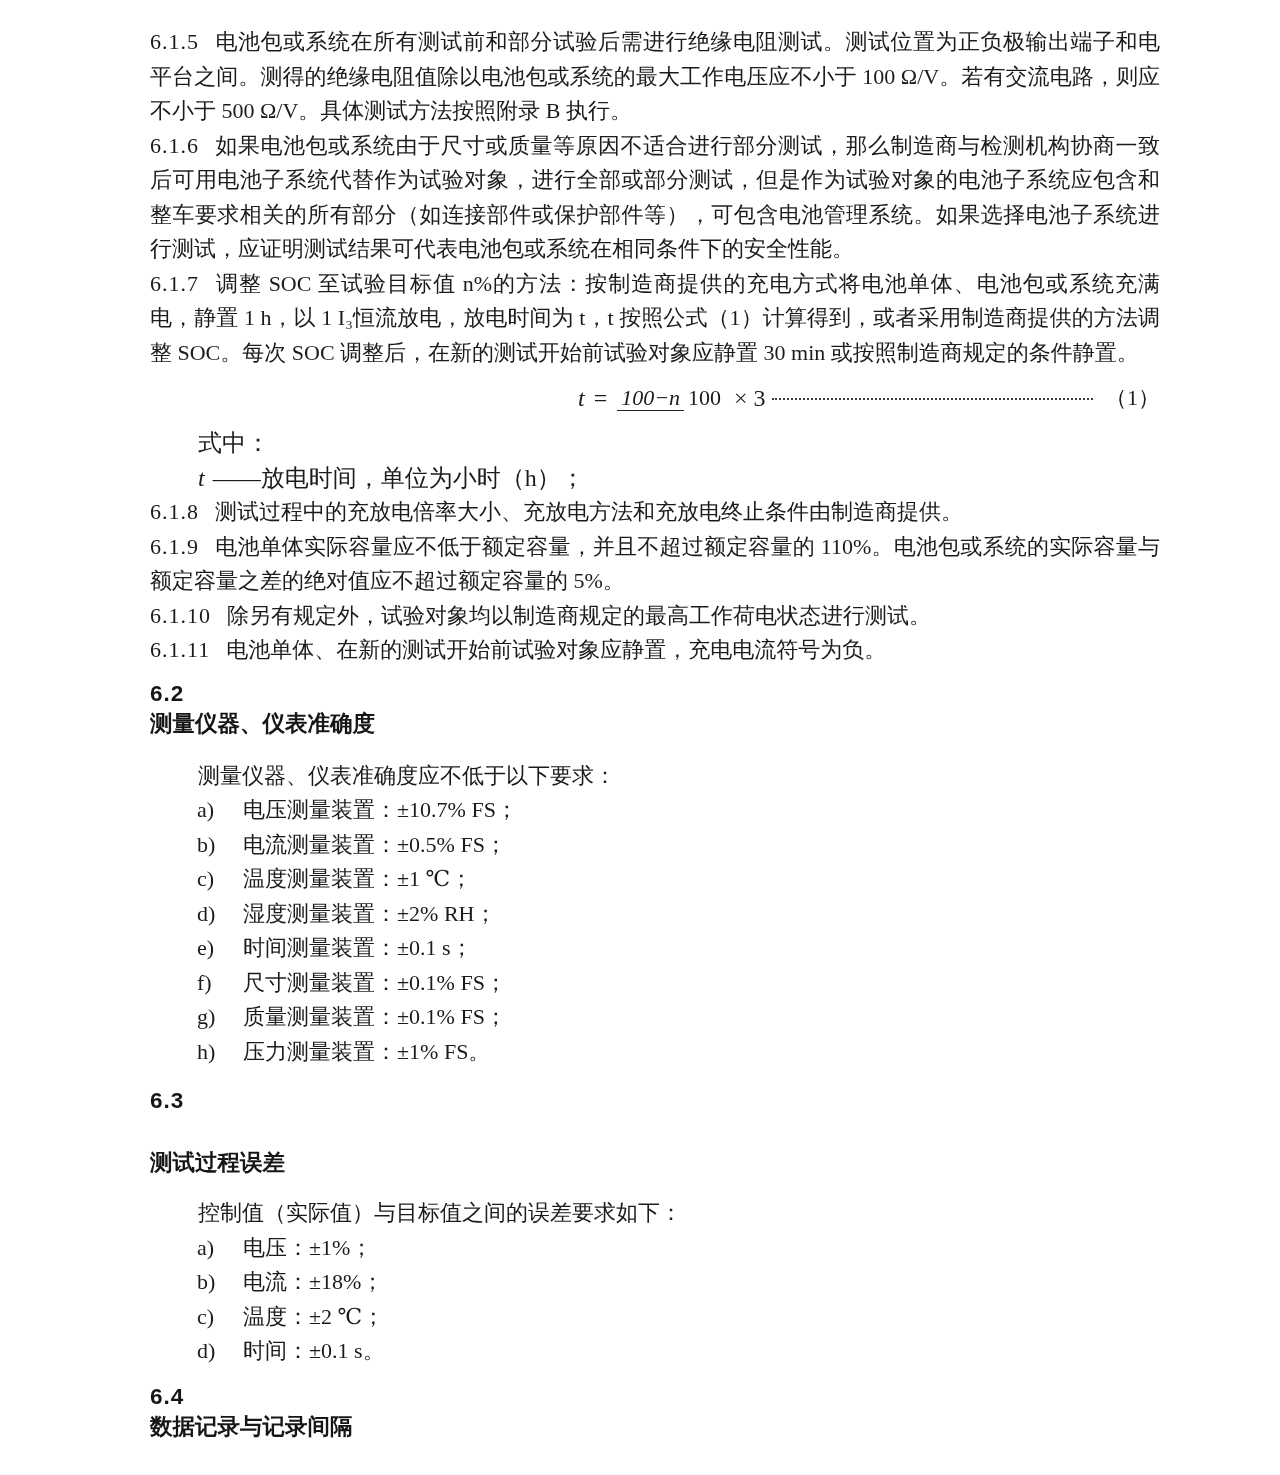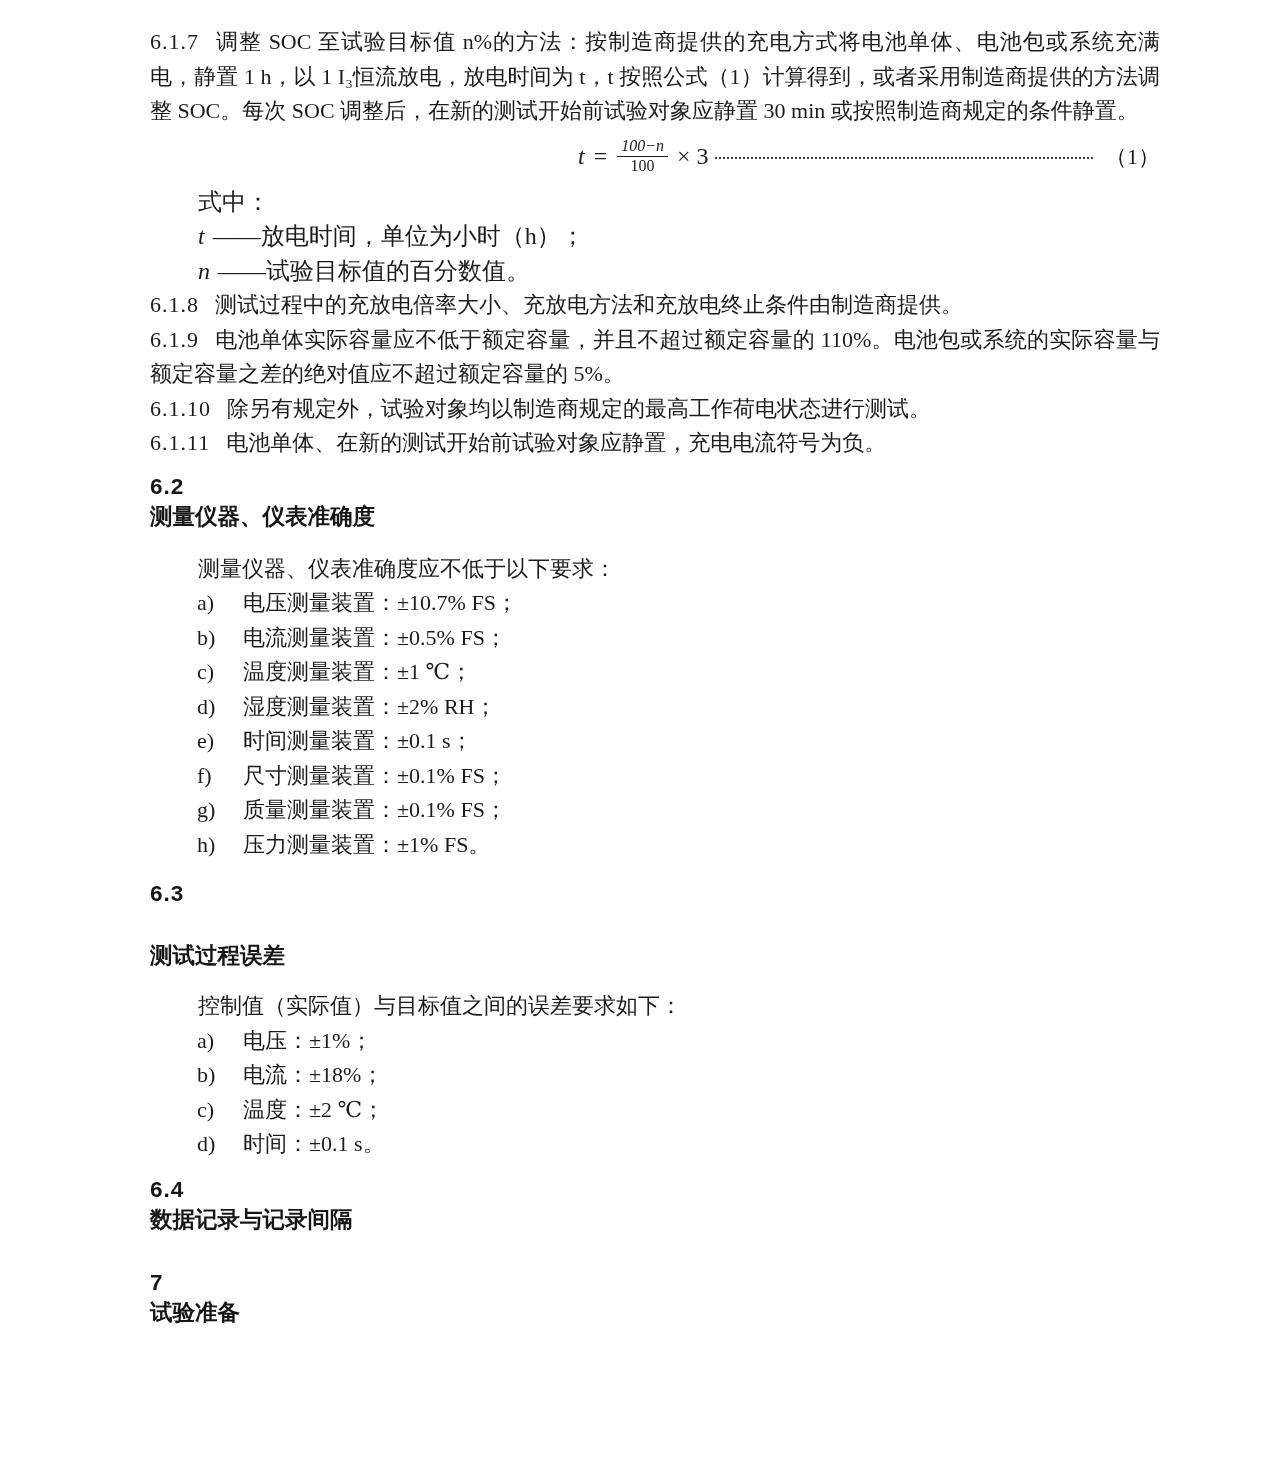--- a/index.html
+++ b/index.html
@@ -18,21 +18,21 @@
   }
   .cnum{margin-right:16px;letter-spacing:1px;}
   
   .formula{
     display:flex;align-items:center;
     margin:2px 0 2px;height:52px;
     padding-left:428px;font-size:24px;
   }
   .f-var{font-style:italic;margin-right:9px;}
   .f-eq{margin-right:10px;}
-  .frac{display:inline-flex;flex-direction:column;text-align:center;font-size:16px;line-height:1.18;}
+  .frac{display:inline-flex;flex-direction:row;text-align:center;font-size:22px;line-height:1.18;}
   .frac .fnum{border-bottom:1.6px solid #222;padding:0 4px;font-style:italic;}
   .frac .fden{padding:0 4px;}
   .f-rhs{margin-left:9px;white-space:pre;}
   .leader{flex:1;height:0;border-bottom:2.6px dotted #3c3c3c;margin:0 12px 0 6px;align-self:center;position:relative;top:1px;}
   .f-no{font-size:22px;}
   
   .where-label,.where-def{
     font-size:24px;line-height:34.5px;padding-left:48px;
   }
   .w-sym{font-style:italic;margin-right:8px;}
@@ -53,39 +53,40 @@
   .li{
     display:flex;font-size:22px;line-height:34.5px;padding-left:47px;
   }
   .li-label{width:46px;flex:0 0 46px;}
 </style>
 </head>
 <body>
 
 <div class="page">
 
+  <p class="clause"><span class="cnum">6.1.5</span><span>电池包或系统在所有测试前和部分试验后需进行绝缘电阻测试。测试位置为正负极输出端子和电平台之间。测得的绝缘电阻值除以电池包或系统的最大工作电压应不小于 100 Ω/V。若有交流电路，则应不小于 500 Ω/V。具体测试方法按照附录 B 执行。</span></p>
 
+  <p class="clause"><span class="cnum">6.1.6</span><span>如果电池包或系统由于尺寸或质量等原因不适合进行部分测试，那么制造商与检测机构协商一致后可用电池子系统代替作为试验对象，进行全部或部分测试，但是作为试验对象的电池子系统应包含和整车要求相关的所有部分（如连接部件或保护部件等），可包含电池管理系统。如果选择电池子系统进行测试，应证明测试结果可代表电池包或系统在相同条件下的安全性能。</span></p>
 
   <p class="clause"><span class="cnum">6.1.7</span><span>调整 SOC 至试验目标值 n%的方法：按制造商提供的充电方式将电池单体、电池包或系统充满电，静置 1 h，以 1 I₃恒流放电，放电时间为 t，t 按照公式（1）计算得到，或者采用制造商提供的方法调整 SOC。每次 SOC 调整后，在新的测试开始前试验对象应静置 30 min 或按照制造商规定的条件静置。</span></p>
 
   <div class="formula">
     <span class="f-var">t</span>
     <span class="f-eq">=</span>
     <span class="frac">
       <span class="fnum">100−n</span>
       <span class="fden">100</span>
     </span>
     <span class="f-rhs">× 3</span>
     <span class="leader"></span>
     <span class="f-no">（1）</span>
   </div>
 
   <p class="where-label">式中：</p>
   <p class="where-def"><span class="w-sym">t</span><span>——放电时间，单位为小时（h）；</span></p>
-  <p class="where-def"><span class="w-sym">n</span><span>——试验目标值的百分数值。</span></p>
 
   <p class="clause"><span class="cnum">6.1.8</span><span>测试过程中的充放电倍率大小、充放电方法和充放电终止条件由制造商提供。</span></p>
 
   <p class="clause"><span class="cnum">6.1.9</span><span>电池单体实际容量应不低于额定容量，并且不超过额定容量的 110%。电池包或系统的实际容量与额定容量之差的绝对值应不超过额定容量的 5%。</span></p>
 
   <p class="clause"><span class="cnum">6.1.10</span><span>除另有规定外，试验对象均以制造商规定的最高工作荷电状态进行测试。</span></p>
 
   <p class="clause"><span class="cnum">6.1.11</span><span>电池单体、在新的测试开始前试验对象应静置，充电电流符号为负。</span></p>
 
   <h3 class="sec m-a">

